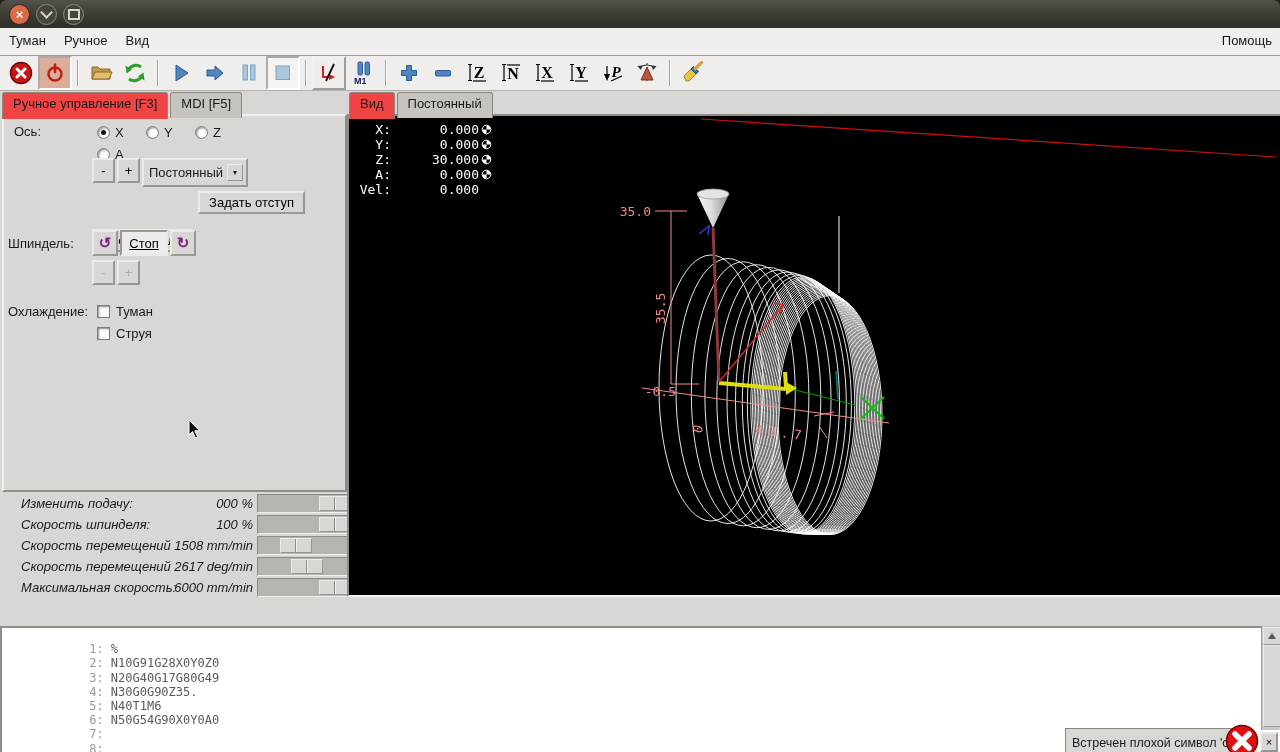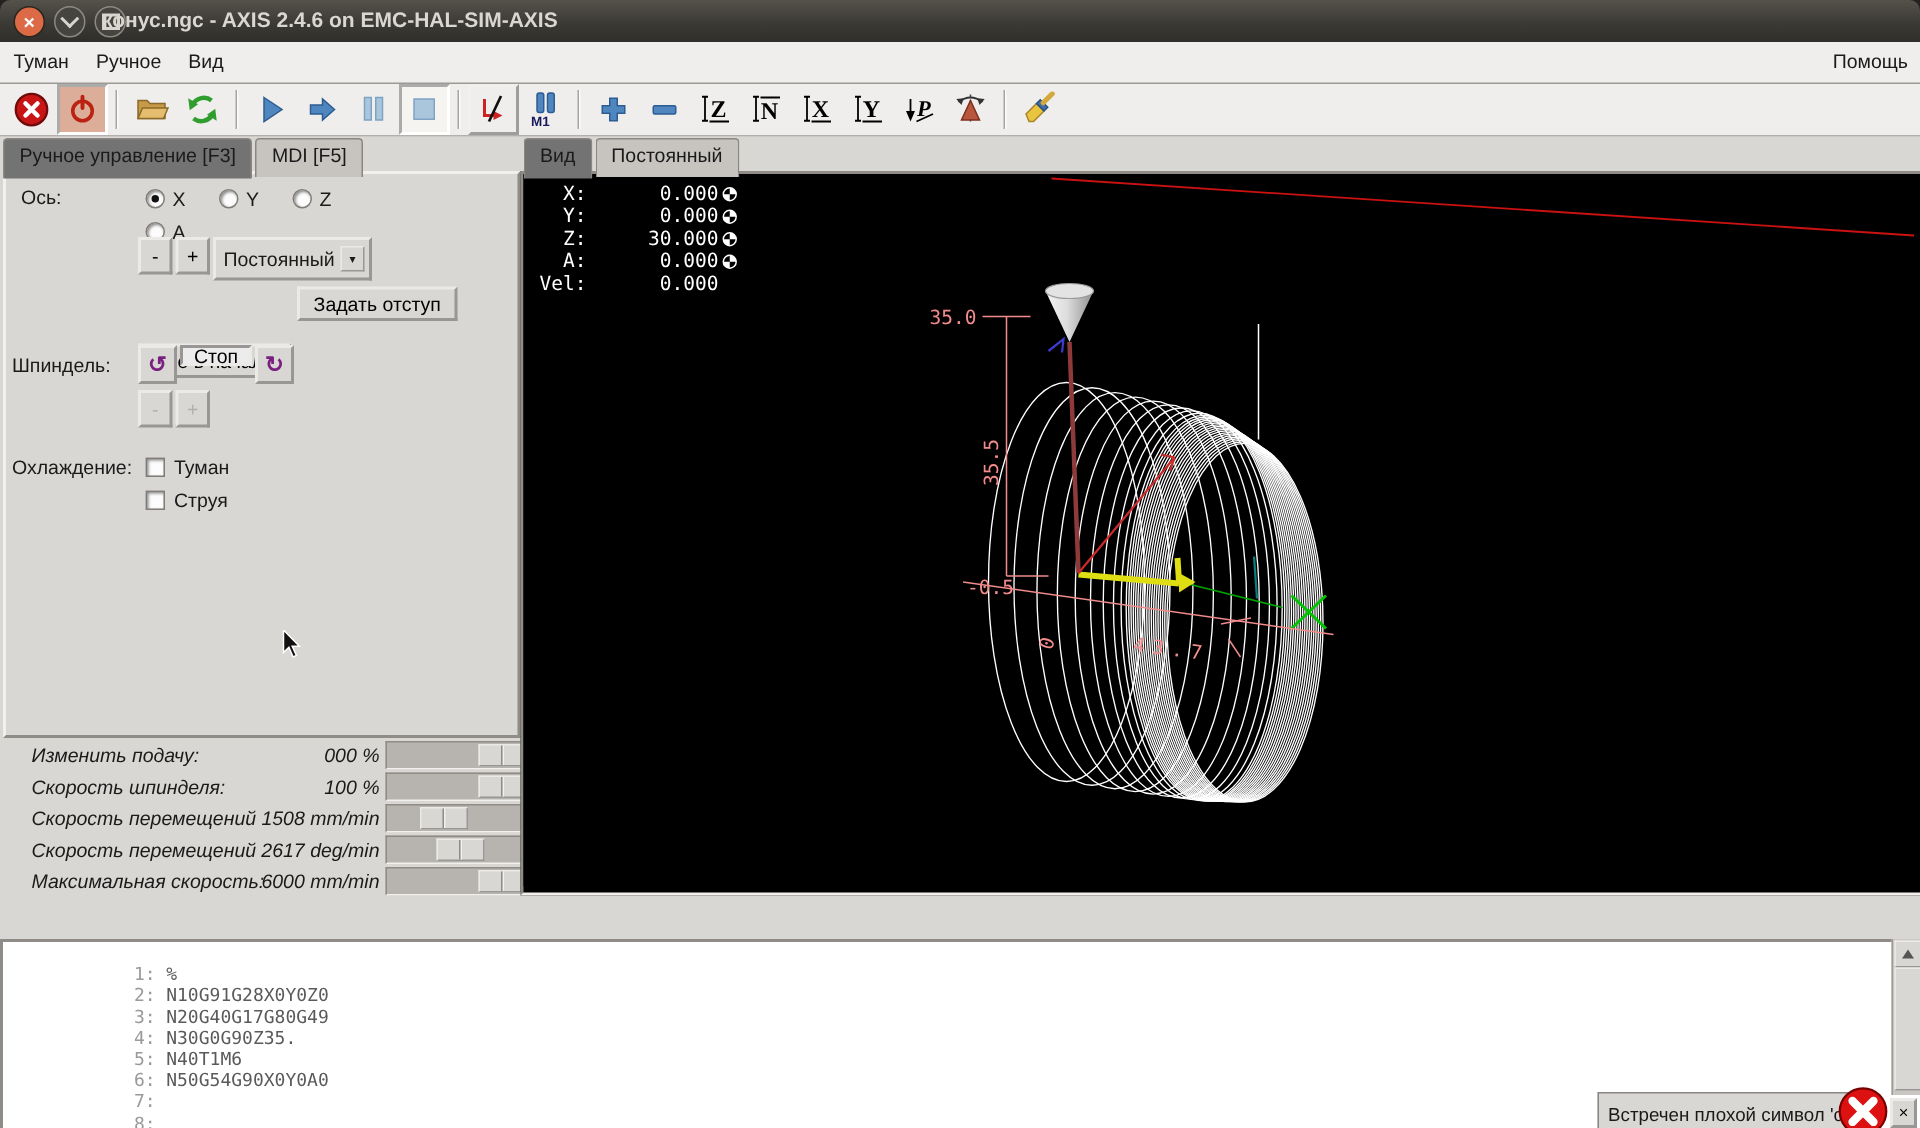--- a/index.html
+++ b/index.html
@@ -31,21 +31,21 @@
   .tb-sep{width:0;height:26px;border-left:1px solid #a8a5a0;border-right:1px solid #fbfaf8;margin:0 5px;}
   
   .btn3d{background:#d9d7d3;border:2px outset #eceae7;display:inline-flex;align-items:center;justify-content:center;font-size:13px;}
   .sunken{border:2px inset #eceae7;background:#ececec;}
   
   .left-panel{position:absolute;left:0;top:62px;width:345px;height:506px;}
   .right-panel{position:absolute;left:347px;top:62px;width:933px;height:506px;}
   .tabs{position:absolute;left:2px;top:2px;display:flex;z-index:3;}
   .tab{height:22px;padding:3px 10px 0 10px;background:#c7c4c0;border:1px solid #8a8783;border-bottom:none;
        border-radius:3px 3px 0 0;margin-right:2px;}
-  .tab.active{background:#737373;height:23px;}
+  .tab.active{background:#ef4444;height:23px;}
   .frame{position:absolute;border:2px solid;border-color:#f2f0ed #8f8c88 #8f8c88 #f2f0ed;}
   .manual-frame{left:2px;top:24px;width:341px;height:374px;}
   .view-frame{left:0;top:24px;width:931px;height:479px;border:2px solid;border-color:#8f8c88 #f2f0ed #f2f0ed #8f8c88;background:#000;}
   .lbl{position:absolute;}
   
   .axis-opts{position:absolute;left:97px;top:31px;width:156px;display:flex;flex-wrap:wrap;}
   .axis-opt{width:49px;height:22px;display:flex;align-items:center;gap:5px;}
   .radio{width:11px;height:11px;border-radius:50%;background:#fcfcfc;border:1px solid #807d79;
          box-shadow:inset 1px 1px 2px rgba(0,0,0,.45);flex:none;}
   .radio.checked::after{content:"";display:block;width:5px;height:5px;border-radius:50%;background:#111;margin:3px;}
@@ -54,21 +54,21 @@
   .checkbox{width:11px;height:11px;background:#fcfcfc;border:1px solid #807d79;box-shadow:inset 1px 1px 2px rgba(0,0,0,.45);flex:none;}
   
   .jog-minus{position:absolute;left:92px;top:68px;width:23px;height:25px;}
   .jog-plus{position:absolute;left:117px;top:68px;width:23px;height:25px;}
   .increment{position:absolute;left:142px;top:68px;width:97px;height:25px;padding-left:5px;justify-content:flex-start;}
   .dd-arrow{position:absolute;right:3px;top:4px;width:14px;height:15px;border:1px outset #eceae7;font-size:8px;
             display:flex;align-items:center;justify-content:center;}
   .home-all{position:absolute;left:92px;top:101px;width:102px;height:23px;margin-top:38px;}
   .touch-off{position:absolute;left:198px;top:101px;width:107px;height:23px;}
   .sp-ccw{position:absolute;left:92px;top:140px;width:26px;height:26px;color:#7a2080;font-weight:bold;font-size:15px;}
-  .sp-stop{position:absolute;left:120px;top:140px;width:48px;height:14px;}
+  .sp-stop{position:absolute;left:120px;top:140px;width:48px;height:26px;text-decoration:underline;}
   .sp-cw{position:absolute;left:170px;top:140px;width:26px;height:26px;color:#7a2080;font-weight:bold;font-size:15px;}
   .sp-minus{position:absolute;left:92px;top:170px;width:23px;height:25px;color:#b2afab;}
   .sp-plus{position:absolute;left:117px;top:170px;width:23px;height:25px;color:#b2afab;}
   
   .overrides{position:absolute;left:15px;top:403px;width:345px;font-style:italic;}
   .ovr-row{position:relative;height:21px;}
   .ovr-label{position:absolute;left:6px;top:3px;}
   .ovr-value{position:absolute;right:107px;top:3px;}
   .slider{position:absolute;right:5px;top:1px;width:96px;height:17px;background:#b7b4b0;
           border:1px solid;border-color:#8f8c88 #f2f0ed #f2f0ed #8f8c88;}
@@ -110,21 +110,20 @@
     <div class="win-btn win-close">
         <span>×</span>
       </div>
     <div class="win-btn win-min">
         <span class="chev"></span>
       </div>
     <div class="win-btn win-max">
         <span class="maxbox"></span>
       </div>
   </div>
-  <div class="title-text">конус.ngc - AXIS 2.4.6 on EMC-HAL-SIM-AXIS</div>
 </div>
 
 <div class="app">
 
   <div class="menubar">
     <span>
       
     <span class="menu-item">Туман</span><span class="menu-item">Ручное</span><span class="menu-item">Вид</span></span>
     <span class="menu-help">Помощь</span>
   </div>

